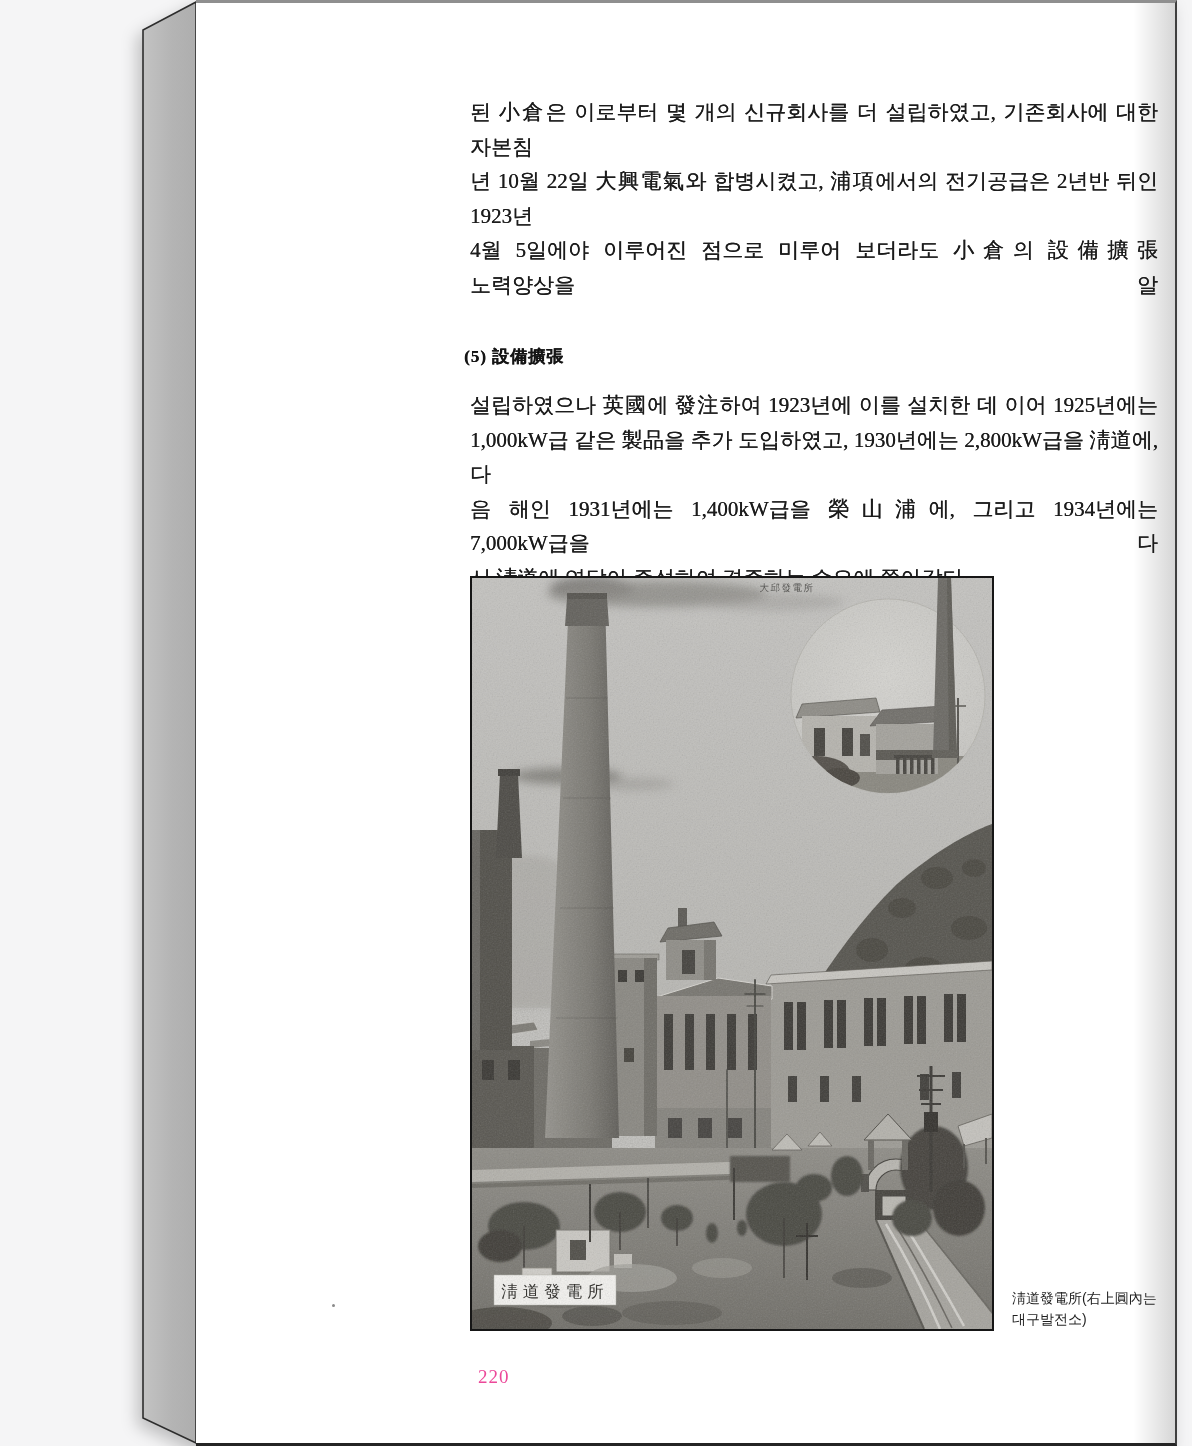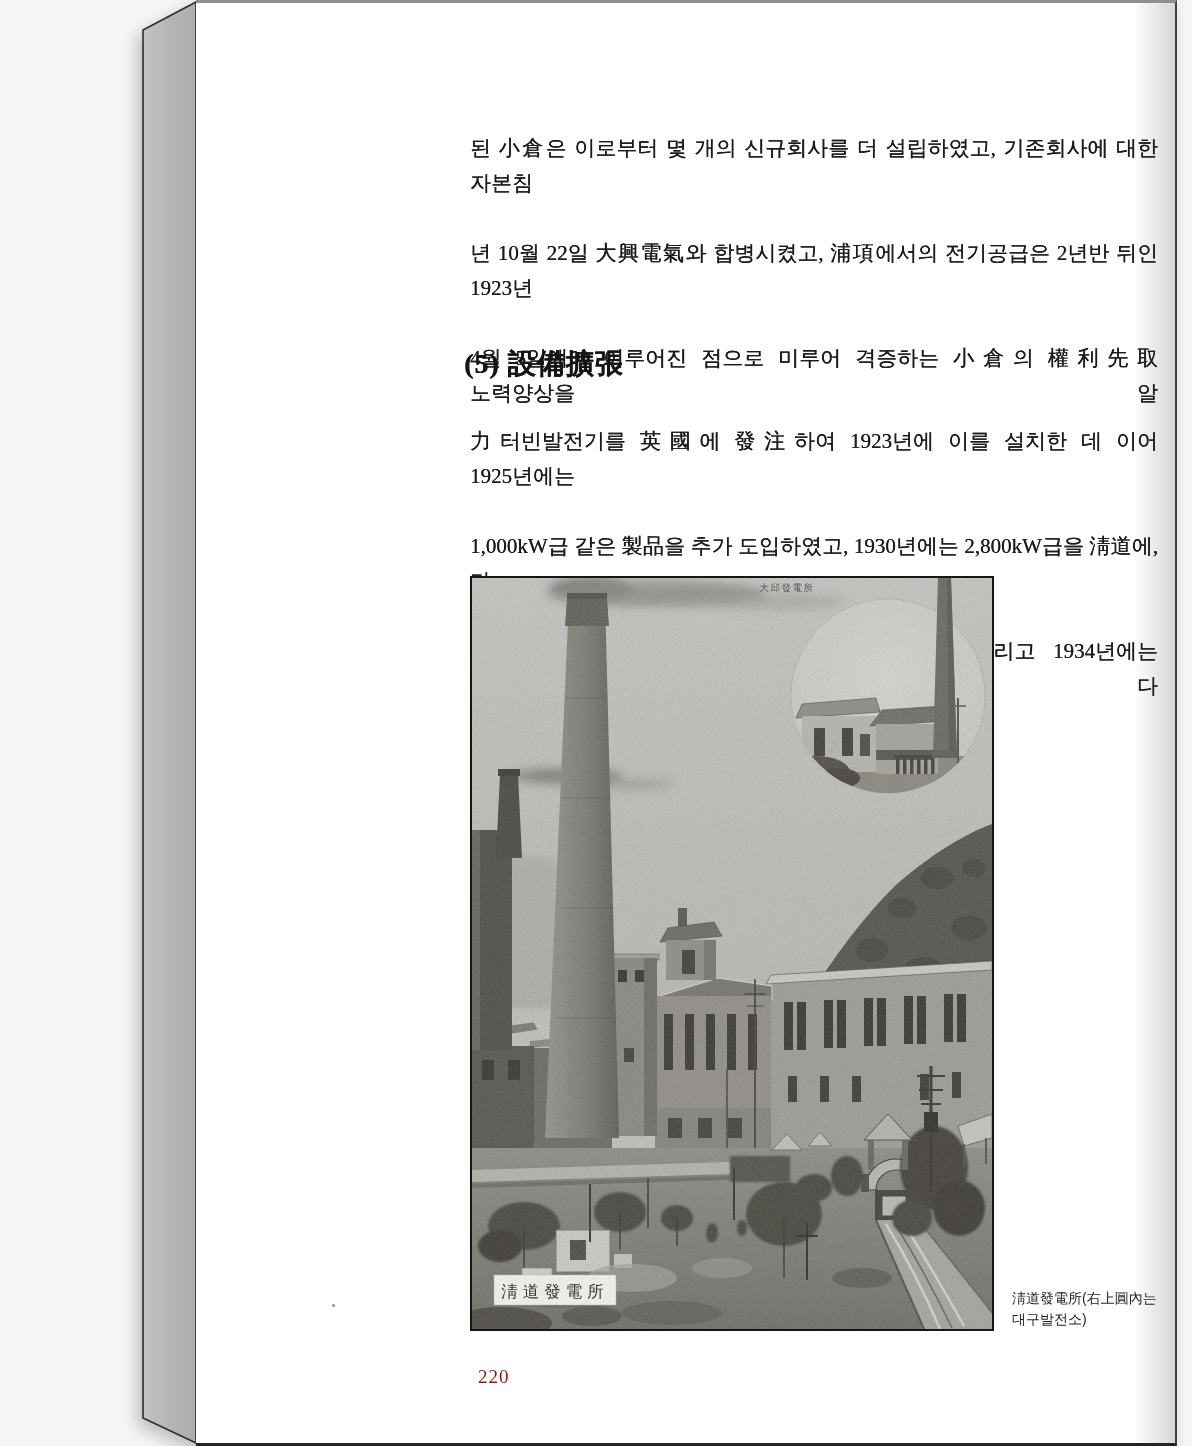--- a/index.html
+++ b/index.html
@@ -9,31 +9,31 @@
   .spine-svg{position:absolute;left:0;top:0;width:1192px;height:1446px;pointer-events:none;}
   .page{position:absolute;left:196px;top:0;width:981px;height:1446px;box-sizing:border-box;
     background:#ffffff;border-top:3px solid #8f8f8f;border-right:2px solid #3f3f3f;
     border-bottom:3px solid #242424;}
   .page-right-shade{position:absolute;top:0;right:0;width:42px;height:100%;
     background:linear-gradient(to right, rgba(0,0,0,0), rgba(0,0,0,0.16));pointer-events:none;}
   .textblock{position:absolute;width:688px;color:#1c1c1c;font-size:21px;line-height:34.6px;
     text-shadow:0.35px 0 0 currentColor;}
   .p1{left:274px;top:92px;}
   .p2{left:274px;top:385px;}
-  .tline{text-align:justify;text-align-last:justify;word-break:keep-all;white-space:normal;margin-top:36px;}
+  .tline{text-align:justify;text-align-last:justify;word-break:keep-all;white-space:normal;}
   .tline.last{text-align-last:left;}
   .p2 .tline.first{text-indent:12px;}
-  .heading{position:absolute;left:268px;top:342px;color:#151515;font-size:28px;font-weight:bold;
+  .heading{position:absolute;left:268px;top:342px;color:#151515;font-size:17px;font-weight:bold;
     letter-spacing:1px;text-shadow:0.4px 0 0 currentColor;}
   .photo{position:absolute;left:274px;top:573px;width:520px;height:751px;margin:0;
     border:2px solid #161616;background:#bdbcb8;}
   .photo svg{display:block;width:520px;height:751px;}
   .caption{position:absolute;left:816px;top:1285px;width:190px;color:#1f1f1f;
     font-family:"Liberation Sans","DejaVu Sans",sans-serif;font-size:14px;line-height:21px;}
-  .pagenum{position:absolute;left:282px;top:1363px;color:#7f1d1d;font-size:19px;letter-spacing:1px;}
+  .pagenum{position:absolute;left:282px;top:1363px;color:#ec4899;font-size:19px;letter-spacing:1px;}
   .speck{position:absolute;left:136px;top:1301px;width:3px;height:3px;border-radius:50%;
     background:#8a8a8a;}
 </style>
 </head>
 <body>
 
 <div class="stage">
   <div class="book">
 
     <svg class="spine-svg" viewBox="0 0 1192 1446">
@@ -46,27 +46,27 @@
       </defs>
       <polygon points="196,2 143,30 143,1418 196,1443" fill="url(#spineGrad)" stroke="#2d2d2d" stroke-width="1.6"></polygon>
     </svg>
 
     <div class="page">
       <div class="page-right-shade"></div>
 
       <div class="textblock p1">
         <div class="tline">된 小倉은 이로부터 몇 개의 신규회사를 더 설립하였고, 기존회사에 대한 자본침</div>
         <div class="tline">년 10월 22일 大興電氣와 합병시켰고, 浦項에서의 전기공급은 2년반 뒤인 1923년</div>
-        <div class="tline">4월 5일에야 이루어진 점으로 미루어 격증하는 小倉의 權利先取 노력양상을 알</div>
+        <div class="tline">4월 5일에야 이루어진 점으로 미루어 보더라도 小倉의 設備擴張 노력양상을 알</div>
       </div>
 
       <div class="heading">(5) 設備擴張</div>
 
       <div class="textblock p2">
-        <div class="tline">力터빈발전기를 英國에 發注하여 1923년에 이를 설치한 데 이어 1925년에는</div>
+        <div class="tline">설립하였으나 英國에 發注하여 1923년에 이를 설치한 데 이어 1925년에는</div>
         <div class="tline">1,000kW급 같은 製品을 추가 도입하였고, 1930년에는 2,800kW급을 淸道에, 다</div>
         <div class="tline">음 해인 1931년에는 1,400kW급을 榮山浦에, 그리고 1934년에는 7,000kW급을 다</div>
         <div class="tline last">시 淸道에 연달아 증설하여 격증하는 수요에 쫓아갔다.</div>
       </div>
 
       <figure class="photo">
         <svg viewBox="0 0 520 751" preserveAspectRatio="none">
           <defs>
             <linearGradient id="skyG" x1="0" y1="0" x2="0" y2="1">
               <stop offset="0" stop-color="#c5c4c1"></stop>

